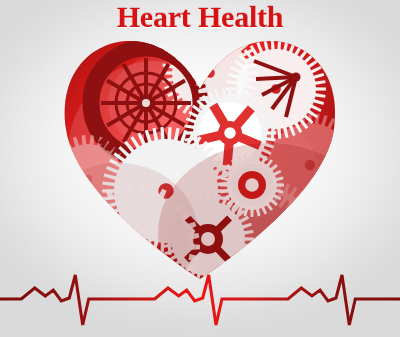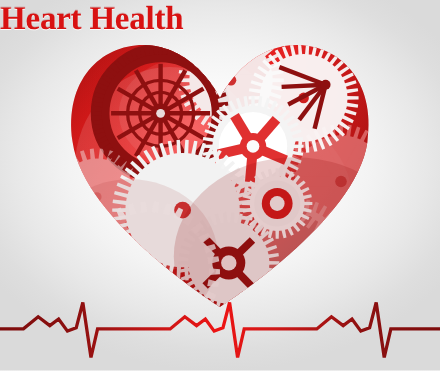--- a/index.html
+++ b/index.html
@@ -20,20 +20,21 @@
                 #f3f3f3 55%,
                 #e8e8e8 75%,
                 #dedede 90%,
                 #dadada 100%);
   }
   #title {
     position: absolute;
     left: 0;
     top: 1px;
     width: 400px;
+    text-align: center;
     font-size: 30px;
     line-height: 32px;
     font-weight: bold;
     letter-spacing: -0.2px;
     color: #d81212;
     text-shadow: 0 1px 0 rgba(255,255,255,0.85),
                  0 -1px 0 rgba(150,0,0,0.18);
     white-space: nowrap;
     user-select: none;
   }

